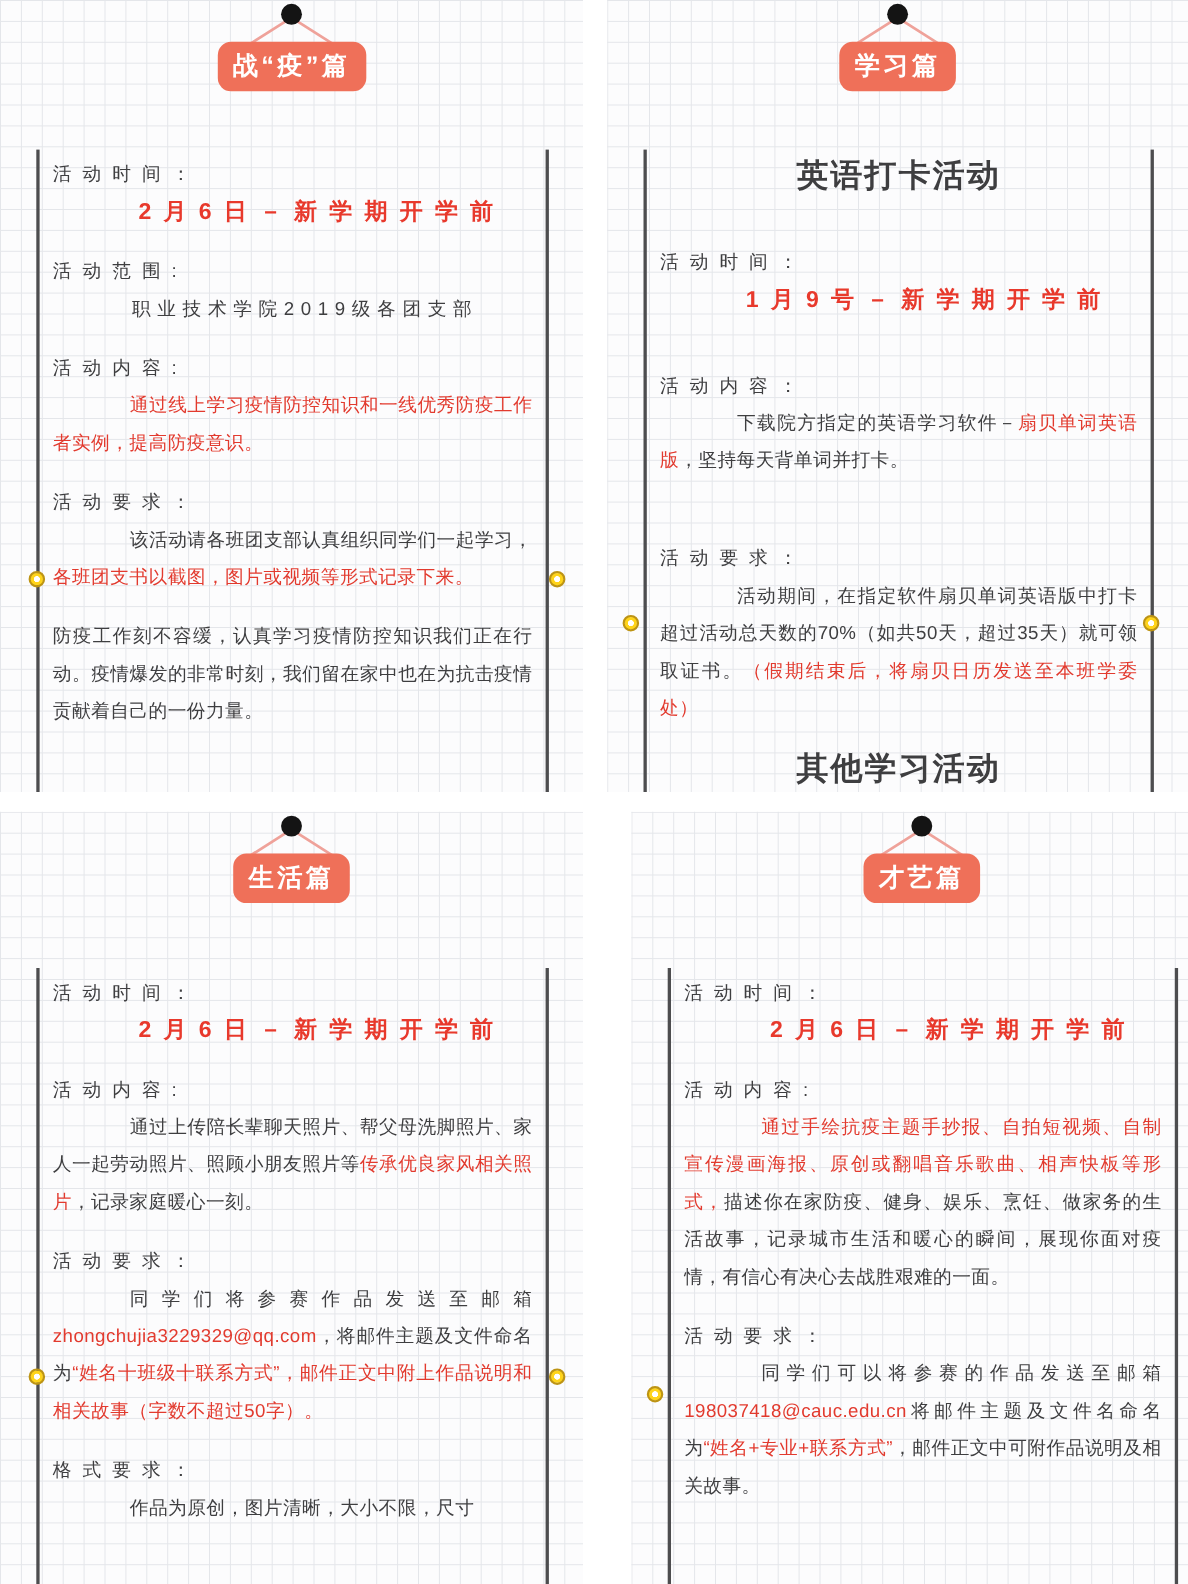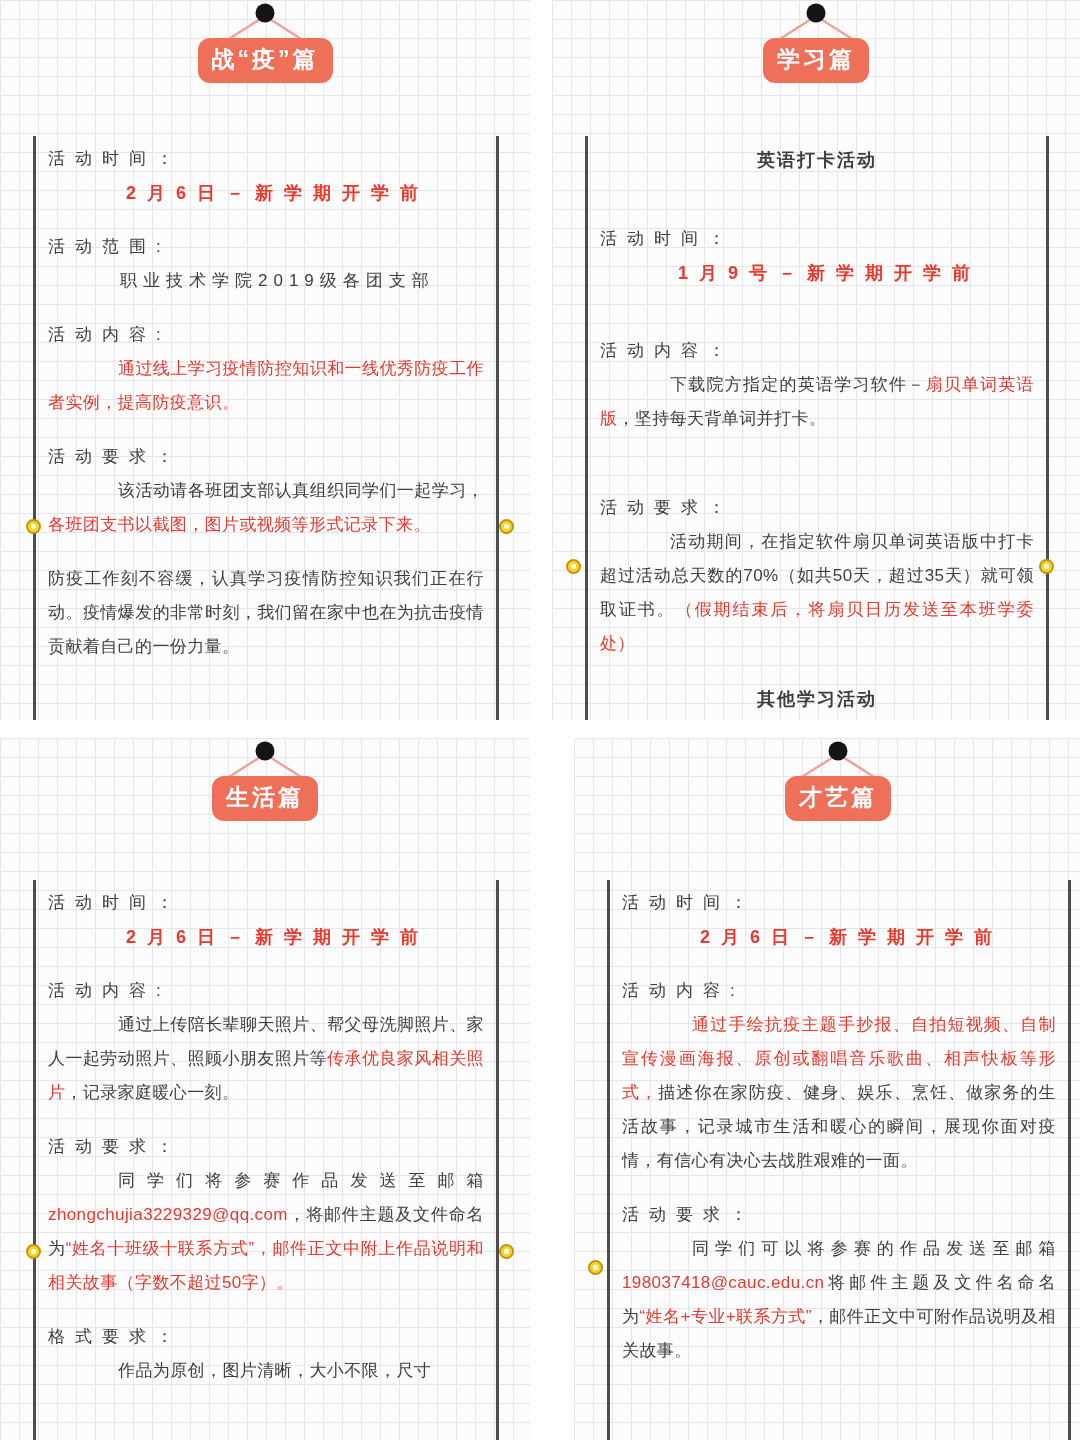--- a/index.html
+++ b/index.html
@@ -29,24 +29,24 @@
   .frame{position:absolute;left:33px;right:31px;bottom:-2px;
     border-left:3px solid #4d4d4f;border-right:3px solid #4d4d4f;z-index:1;}
   .tl .frame,.tr .frame{top:136px}
   .bl .frame,.br .frame{top:142px}
   .content{padding:6px 12px 0 12px;color:#3e3e40;}
 
   
   .blk{min-height:34px;line-height:34px;font-size:17px;}
   .blk.label{letter-spacing:10px;}
   .blk.line{padding-left:72px;letter-spacing:6px;font-size:17px;}
-  .blk.date{padding-left:78px;letter-spacing:11px;font-size:18px;font-weight:bold;}
+  .blk.date{padding-left:78px;letter-spacing:11px;font-size:21px;font-weight:bold;}
   .blk.para{text-align:justify;text-justify:inter-character;text-indent:70px;letter-spacing:0.4px;}
   .blk.para.noindent{text-indent:0;}
-  .blk.heading{font-weight:bold;text-align:center;font-size:18px;letter-spacing:2px;
+  .blk.heading{font-weight:bold;text-align:center;font-size:29px;letter-spacing:2px;
     min-height:36px;line-height:36px;}
   .mt-s{margin-top:20px}.mt-m{margin-top:44px}.mt-l{margin-top:55px}
   .run-ink{color:#3e3e40}
   .run-red{color:#e23a2e}
   .blk.date .run-red{color:#e8392c}
 
   
   .dot{position:absolute;width:15px;height:15px;border-radius:50%;box-sizing:border-box;
     background:radial-gradient(circle,#ffffff 0 2.5px,#ffd41a 3px);
     border:2.5px solid #bd9414;z-index:4;}

